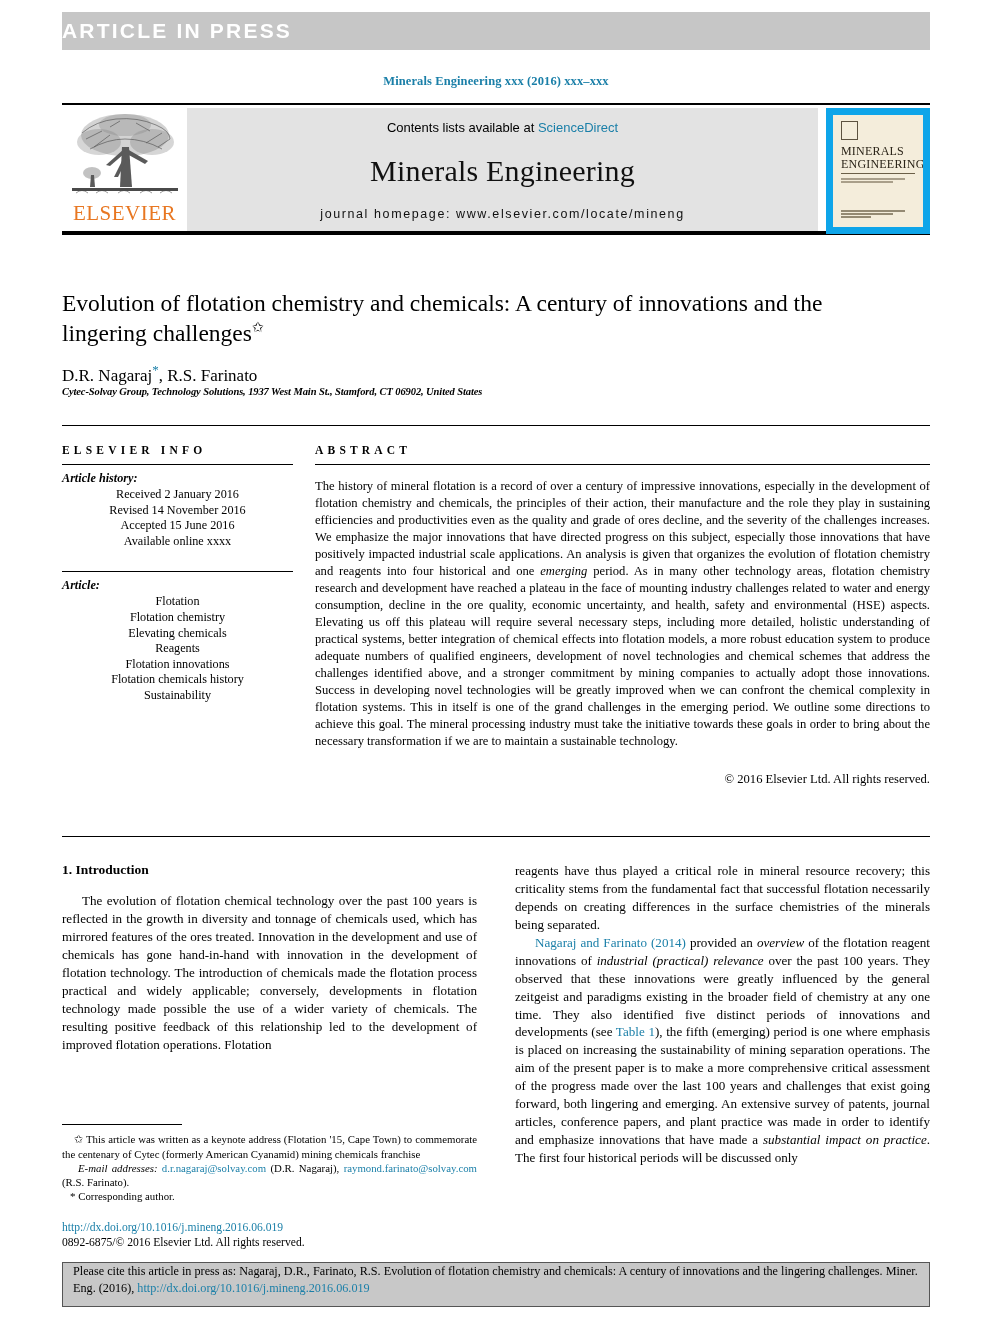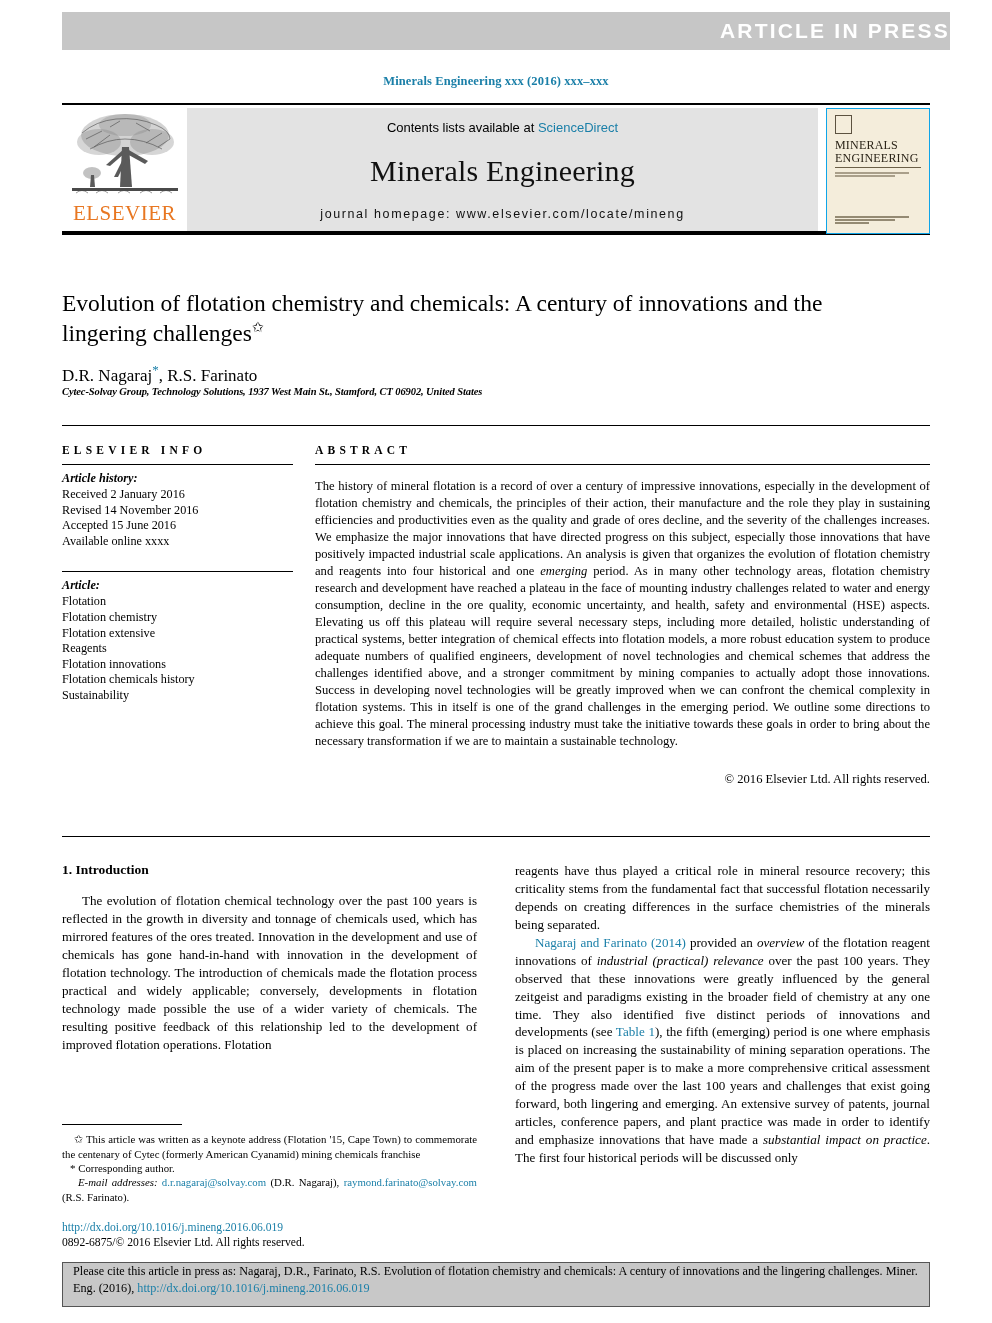--- a/index.html
+++ b/index.html
@@ -26,22 +26,21 @@
   
   .aip-banner {
     position: absolute;
     left: 62px;
     top: 12px;
     width: 868px;
     height: 38px;
     background: #c6c6c6;
     display: flex;
     align-items: center;
-    justify-content: flex-end;
-    padding-left: 20px;
+    justify-content: flex-start;
   }
   .aip-banner span {
     color: #ffffff;
     font-family: "Liberation Sans", sans-serif;
     font-weight: bold;
     font-size: 21px;
     letter-spacing: 2.2px;
   }
 
   
@@ -126,21 +125,21 @@
     letter-spacing: 1.6px;
     color: #111;
   }
   .cover-thumb {
     flex: 0 0 104px;
     width: 104px;
     height: 126px;
     margin-top: 3px;
     margin-left: 8px;
     background: #f4eddb;
-    border: 1px solid #0ea5e9;
+    border: 7px solid #0ea5e9;
     box-sizing: border-box;
     position: relative;
     overflow: hidden;
   }
   .cover-inner {
     position: absolute;
     left: 8px; right: 8px; top: 6px;
   }
   .cover-elsevier-mark {
     width: 15px; height: 17px;
@@ -249,20 +248,21 @@
     font-family: "Liberation Serif", serif;
     font-style: italic;
     font-weight: bold;
     font-size: 12.2px;
     margin: 0 0 1px 0;
   }
   .info-line {
     font-family: "Liberation Serif", serif;
     font-size: 12.2px;
     line-height: 1.28;
+    text-align: center;
   }
   .info-gap { height: 22px; }
   .abs-text {
     font-family: "Liberation Serif", serif;
     font-size: 12.6px;
     line-height: 1.35;
     text-align: justify;
   }
   .abs-text i { font-style: italic; }
   .abs-copy {
@@ -447,21 +447,21 @@
       <div class="info-label">Article history:</div>
       <div class="info-line">Received 2 January 2016</div>
       <div class="info-line">Revised 14 November 2016</div>
       <div class="info-line">Accepted 15 June 2016</div>
       <div class="info-line">Available online xxxx</div>
       <div class="info-gap"></div>
       <div class="hr-thin"></div>
       <div class="info-label">Article:</div>
       <div class="info-line">Flotation</div>
       <div class="info-line">Flotation chemistry</div>
-      <div class="info-line">Flotation extensive</div>
+      <div class="info-line">Elevating chemicals</div>
       <div class="info-line">Reagents</div>
       <div class="info-line">Flotation innovations</div>
       <div class="info-line">Flotation chemicals history</div>
       <div class="info-line">Sustainability</div>
     </div>
 
     <div class="col-abs">
       <div class="sec-head">ABSTRACT</div>
       <div class="hr-thin"></div>
       <p class="abs-text"><span>The history of mineral flotation is a record of over a century of impressive innovations, especially in the development of flotation chemistry and chemicals, the principles of their action, their manufacture and the role they play in sustaining efficiencies and productivities even as the quality and grade of ores decline, and the severity of the challenges increases. We emphasize the major innovations that have directed progress on this subject, especially those innovations that have positively impacted industrial scale applications. An analysis is given that organizes the evolution of flotation chemistry and reagents into four historical and one </span><i>emerging</i><span> period. As in many other technology areas, flotation chemistry research and development have reached a plateau in the face of mounting industry challenges related to water and energy consumption, decline in the ore quality, economic uncertainty, and health, safety and environmental (HSE) aspects. Elevating us off this plateau will require several necessary steps, including more detailed, holistic understanding of practical systems, better integration of chemical effects into flotation models, a more robust education system to produce adequate numbers of qualified engineers, development of novel technologies and chemical schemes that address the challenges identified above, and a stronger commitment by mining companies to actually adopt those innovations. Success in developing novel technologies will be greatly improved when we can confront the chemical complexity in flotation systems. This in itself is one of the grand challenges in the emerging period. We outline some directions to achieve this goal. The mineral processing industry must take the initiative towards these goals in order to bring about the necessary transformation if we are to maintain a sustainable technology.</span></p>
@@ -480,22 +480,22 @@
 
     <div class="bcol">
       <p class="para">reagents have thus played a critical role in mineral resource recovery; this criticality stems from the fundamental fact that successful flotation necessarily depends on creating differences in the surface chemistries of the minerals being separated.</p>
       <p class="para indent"><span class="lnk">Nagaraj and Farinato (2014)</span><span> provided an </span><i>overview</i><span> of the flotation reagent innovations of </span><i>industrial (practical) relevance</i><span> over the past 100 years. They observed that these innovations were greatly influenced by the general zeitgeist and paradigms existing in the broader field of chemistry at any one time. They also identified five distinct periods of innovations and developments (see </span><span class="lnk">Table 1</span><span>), the fifth (emerging) period is one where emphasis is placed on increasing the sustainability of mining separation operations. The aim of the present paper is to make a more comprehensive critical assessment of the progress made over the last 100 years and challenges that exist going forward, both lingering and emerging. An extensive survey of patents, journal articles, conference papers, and plant practice was made in order to identify and emphasize innovations that have made a </span><i>substantial impact on practice</i><span>. The first four historical periods will be discussed only</span></p>
     </div>
   </div>
 
   <div class="footnotes">
     <div class="foot-rule"></div>
     <p class="foot-text" style="text-indent:12px;"><span class="sym">✩</span><span> This article was written as a keynote address (Flotation '15, Cape Town) to commemorate the centenary of Cytec (formerly American Cyanamid) mining chemicals franchise</span></p>
+    <p class="foot-text" style="text-indent:16px;"><i>E-mail addresses:</i> <span class="lnk">d.r.nagaraj@solvay.com</span><span> (D.R. Nagaraj), </span><span class="lnk">raymond.farinato@solvay.com</span><span> (R.S. Farinato).</span></p>
     <p class="foot-text" style="text-indent:8px;"><span class="sym">*</span><span> Corresponding author.</span></p>
-    <p class="foot-text" style="text-indent:16px;"><i>E-mail addresses:</i> <span class="lnk">d.r.nagaraj@solvay.com</span><span> (D.R. Nagaraj), </span><span class="lnk">raymond.farinato@solvay.com</span><span> (R.S. Farinato).</span></p>
     <div class="doi-block">
       <div class="doi">http://dx.doi.org/10.1016/j.mineng.2016.06.019</div>
       <div>0892-6875/© 2016 Elsevier Ltd. All rights reserved.</div>
     </div>
   </div>
 
   <div class="cite-box">
     <p class="cite-text"><span>Please cite this article in press as: Nagaraj, D.R., Farinato, R.S. Evolution of flotation chemistry and chemicals: A century of innovations and the lingering challenges. Miner. Eng. (2016), </span><span class="doi">http://dx.doi.org/10.1016/j.mineng.2016.06.019</span></p>
   </div>
 

